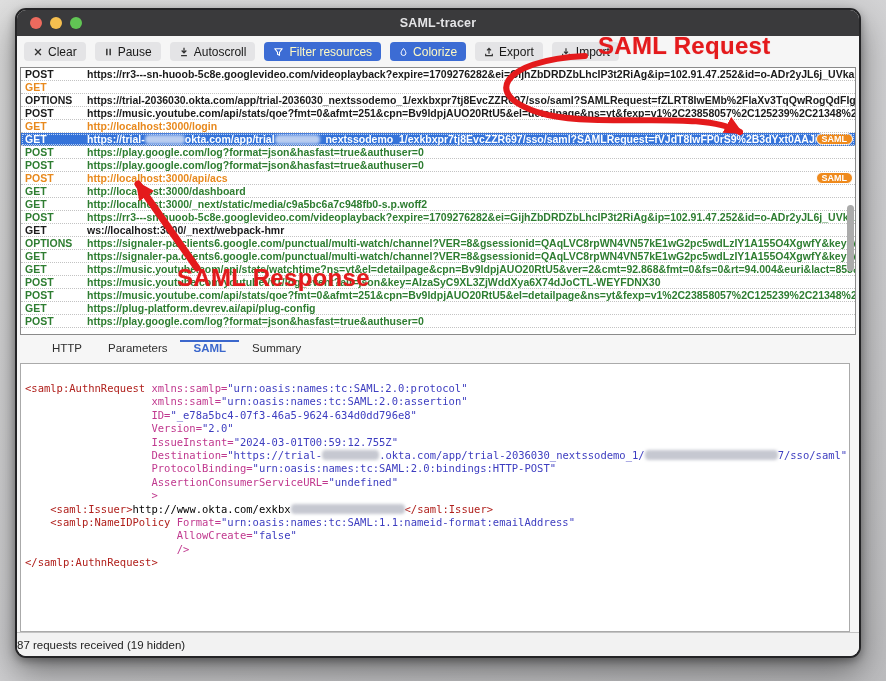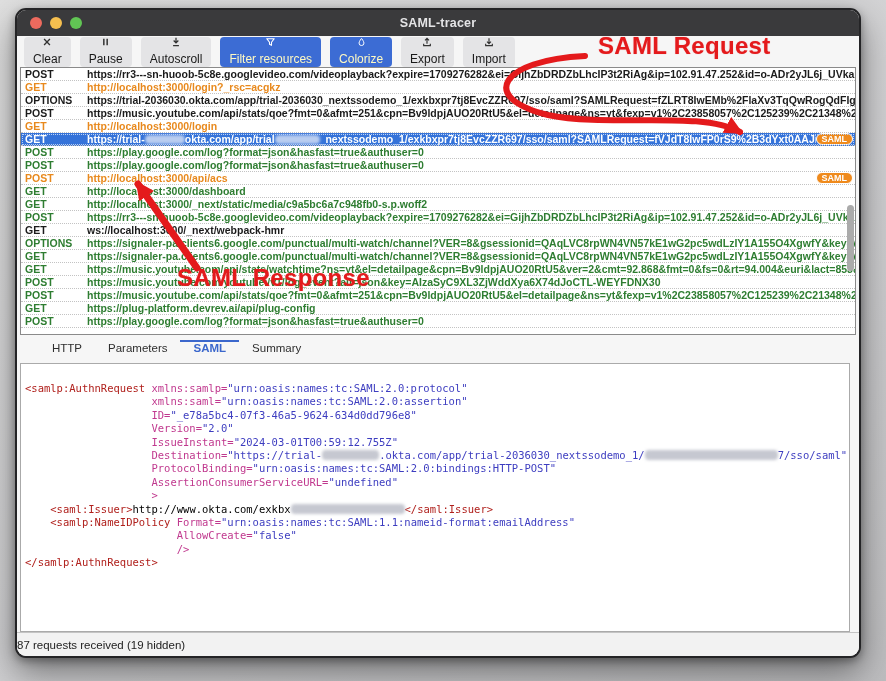--- a/index.html
+++ b/index.html
@@ -24,23 +24,23 @@
   .light { width:12px; height:12px; border-radius:50%; }
   .light.red { background:#ed6a5e; }
   .light.yellow { background:#f5bf4f; }
   .light.green { background:#61c554; }
 
   .toolbar {
     flex:0 0 31px; display:flex; align-items:center; gap:9px;
     padding:0 0 0 7px; background:#f6f6f6;
   }
   .tbtn {
-    display:inline-flex; align-items:center; gap:5px; height:30px;
+    display:inline-flex; align-items:center; gap:5px; height:19px;
     padding:0 9px; background:#e4e4e6; border:none; border-radius:4px;
-    font-family:"Liberation Sans", sans-serif; font-size:12px; color:#191919; cursor:default;flex-direction:column;
+    font-family:"Liberation Sans", sans-serif; font-size:12px; color:#191919; cursor:default;
   }
   .tbtn.active { background:#3c6cd4; color:#fef9c3; }
   .tbtn svg { display:block; }
 
   .reqlist {
     flex:0 0 268px; margin:0 3px; background:#ffffff;
     border:1px solid #8a8a8a; overflow:hidden; position:relative;
   }
   .row {
     height:13px; display:flex; align-items:center;
@@ -179,21 +179,20 @@
     </div>
 
   <div class="reqlist" id="reqlist">
     <div class="vscroll"></div>
   <div class="row c-black">
         <span class="method">POST</span>
         <span class="url">https://rr3---sn-huoob-5c8e.googlevideo.com/videoplayback?expire=1709276282&amp;ei=GijhZbDRDZbLhcIP3t2RiAg&amp;ip=102.91.47.252&amp;id=o-ADr2yJL6j_UVkamzNK</span>
       </div>
       <div class="row c-orange">
         <span class="method">GET</span>
-        <span class="url">http://localhost:3000/login?_rsc=acgkz</span>
       </div>
       <div class="row c-black">
         <span class="method">OPTIONS</span>
         <span class="url">https://trial-2036030.okta.com/app/trial-2036030_nextssodemo_1/exkbxpr7tj8EvcZZR697/sso/saml?SAMLRequest=fZLRT8IwEMb%2FlaXv3TqQwRogQdFIgkoAfe</span>
       </div>
       <div class="row c-black">
         <span class="method">POST</span>
         <span class="url">https://music.youtube.com/api/stats/qoe?fmt=0&amp;afmt=251&amp;cpn=Bv9ldpjAUO20RtU5&amp;el=detailpage&amp;ns=yt&amp;fexp=v1%2C23858057%2C125239%2C21348%2C260</span>
       </div>
       <div class="row c-orange">

